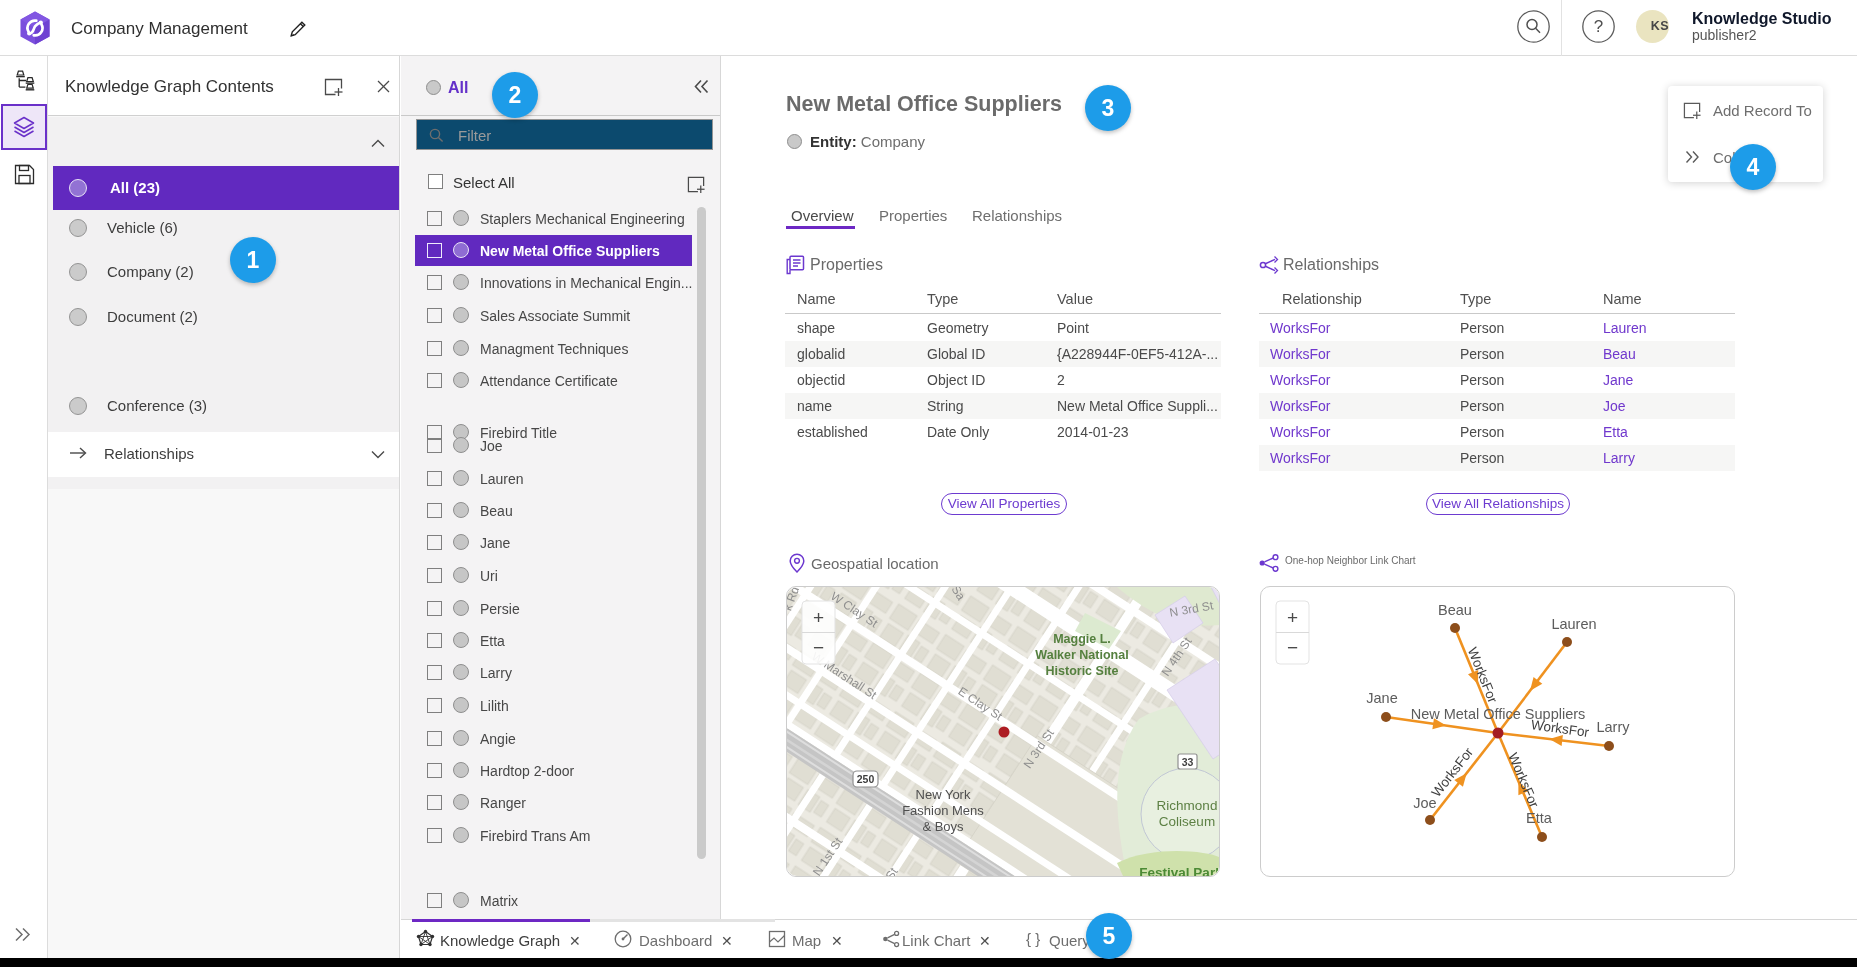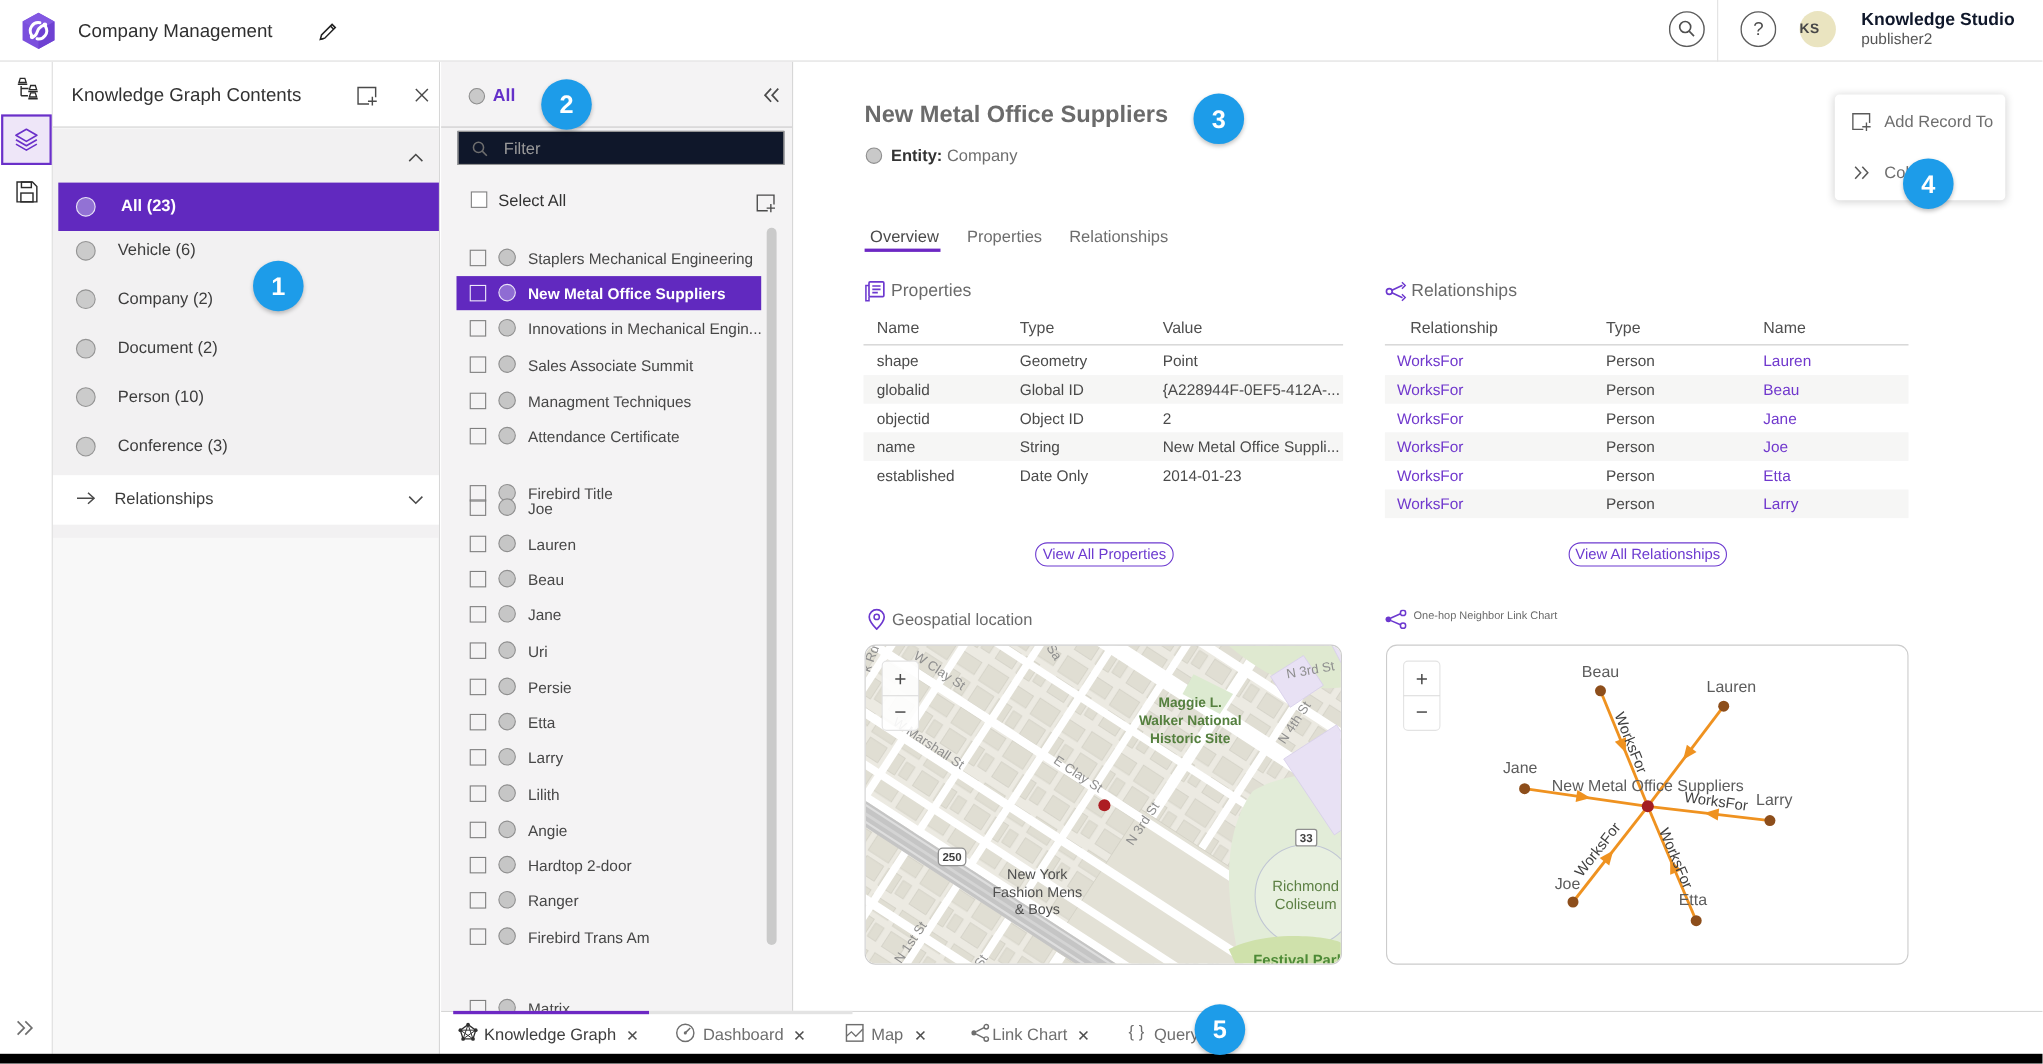--- a/index.html
+++ b/index.html
@@ -4,46 +4,46 @@
 <style>
 * { margin:0; padding:0; box-sizing:border-box; }
 html,body { width:1857px; height:967px; overflow:hidden; font-family:"Liberation Sans", sans-serif; background:#fff; }
 #stage { position:relative; width:1857px; height:967px; background:#fff; }
 
 #tophdr { position:absolute; left:0; top:0; width:1857px; height:56px; background:#fff; border-bottom:1px solid #dcdcdc; z-index:30; }
 #apptitle { position:absolute; z-index:31; left:71px; top:19px; font-size:17px; color:#2f2f2f; }
 #ksname { position:absolute; z-index:31; left:1692px; top:10px; font-size:16px; font-weight:bold; color:#0f172a; }
 #ksrole { position:absolute; z-index:31; left:1692px; top:27px; font-size:14px; color:#555; }
 #hdrdiv { position:absolute; z-index:31; left:1561px; top:0; width:1px; height:56px; background:#e2e2e2; }
-#avatar { position:absolute; z-index:31; left:1636px; top:10px; width:33px; height:33px; border-radius:50%; background:#eae4c0; color:#474747; font-size:12.5px; font-weight:bold; text-align:left; line-height:33px; letter-spacing:0.5px; }
+#avatar { position:absolute; z-index:31; left:1636px; top:10px; width:33px; height:33px; border-radius:50%; background:#eae4c0; color:#474747; font-size:12.5px; font-weight:bold; text-align:right; line-height:33px; letter-spacing:0.5px; }
 
 #rail { position:absolute; left:0; top:56px; width:48px; height:902px; background:#fff; border-right:1px solid #dcdcdc; z-index:20; }
 #railsel { position:absolute; left:1px; top:48px; width:46px; height:46px; background:#eee6f8; border:2px solid #6a30c9; }
 
 #panel1 { position:absolute; left:48px; top:56px; width:352px; height:902px; background:#f8f8f8; border-right:1px solid #d7d7d7; z-index:10; }
 #p1hdr { position:absolute; left:0; top:0; width:351px; height:60px; background:#fff; border-bottom:1px solid #d0d0d0; }
 #p1title { position:absolute; left:17px; top:21px; font-size:17px; color:#323232; }
 #p1list { position:absolute; left:0; top:61px; width:351px; height:372px; background:#f2f1f2; }
 .p1row { position:absolute; left:0; width:351px; height:44px; }
 .p1row .circ { position:absolute; left:21px; top:13px; width:18px; height:18px; border-radius:50%; background:#cbcbcb; border:1px solid #949494; }
 .p1row .lbl { position:absolute; left:59px; top:13px; font-size:15px; color:#3d3d3d; }
 #p1sel { position:absolute; left:5px; top:110px; width:346px; height:44px; background:#6129bf; }
 #p1sel .circ { position:absolute; left:16px; top:13px; width:18px; height:18px; border-radius:50%; background:#9272d4; border:1px solid #e8e2f6; }
 #p1sel .lbl { position:absolute; left:57px; top:13px; font-size:15px; color:#fff; font-weight:bold; }
 
 #panel2 { position:absolute; left:401px; top:56px; width:320px; height:863px; background:#f4f3f4; border-right:1px solid #d7d7d7; z-index:10; }
 #p2hdr { position:absolute; left:0; top:0; width:319px; height:60px; border-bottom:1px solid #c9c9c9; }
 #p2all { position:absolute; left:47px; top:23px; font-size:16px; font-weight:bold; color:#6430c9; }
 #p2circ { position:absolute; left:25px; top:24px; width:15px; height:15px; border-radius:50%; background:#c9c9c9; border:1px solid #8e8e8e; }
-#filter { position:absolute; left:15px; top:63px; width:297px; height:31px; background:#0f172a; border:1px solid #949494; }
+#filter { position:absolute; left:15px; top:63px; width:297px; height:31px; background:#0c4a6e; border:1px solid #949494; }
 #filter span { position:absolute; left:41px; top:7px; font-size:15px; color:#9a9a9a; }
 .cb { position:absolute; width:15px; height:15px; background:#fff; border:1px solid #7f7f7f; }
 #selall { position:absolute; left:27px; top:118px; }
 #selalllbl { position:absolute; left:52px; top:118px; font-size:15px; color:#333; }
-#p2rows { position:absolute; left:0; top:155px; width:352px; height:724px; overflow:hidden; }
+#p2rows { position:absolute; left:0; top:139px; width:352px; height:724px; overflow:hidden; }
 .lrow { position:absolute; left:14px; width:277px; height:31px; }
 .lrow .cb2 { position:absolute; left:12px; top:8px; width:15px; height:15px; background:transparent; border:1px solid #7f7f7f; }
 .lrow .gc { position:absolute; left:38px; top:7px; width:16px; height:16px; border-radius:50%; background:#c6c6c6; border:1px solid #8f8f8f; }
 .lrow .tx { position:absolute; left:65px; top:8px; font-size:14px; color:#474747; white-space:nowrap; }
 .lrow.sel { background:#6129bf; }
 .lrow.sel .cb2 { border-color:#efeafb; }
 .lrow.sel .gc { background:#8f6cd3; border-color:#e9e3f7; }
 .lrow.sel .tx { color:#fff; font-weight:bold; }
 #sbar { position:absolute; left:296px; top:151px; width:9px; height:652px; border-radius:5px; background:#cacaca; }
 
@@ -170,24 +170,20 @@
         <div class="circ"></div>
         <div class="lbl">Vehicle (6)</div>
       </div>
     <div class="p1row" style="top:194px;">
         <div class="circ"></div>
         <div class="lbl">Company (2)</div>
       </div>
     <div class="p1row" style="top:239px;">
         <div class="circ"></div>
         <div class="lbl">Document (2)</div>
-      </div>
-    <div class="p1row" style="top:283px;">
-        <div class="circ"></div>
-        <div class="lbl">Person (10)</div>
       </div>
     <div class="p1row" style="top:328px;">
         <div class="circ"></div>
         <div class="lbl">Conference (3)</div>
       </div>
     <div class="p1row" style="top:376px;background:#fff;height:45px;">
       <div class="lbl" style="left:56px;">Relationships</div>
     </div>
   </div>
   <svg class="icon" style="left:324px;top:77px;z-index:11;" width="20" height="20" viewBox="0 0 20 20">

